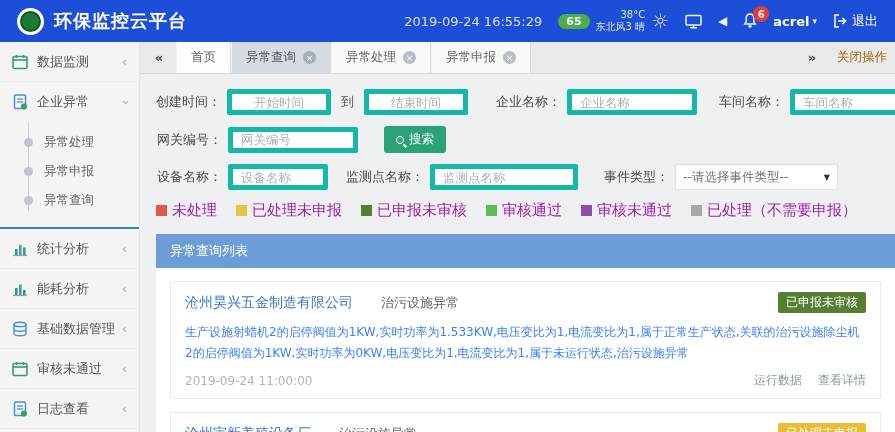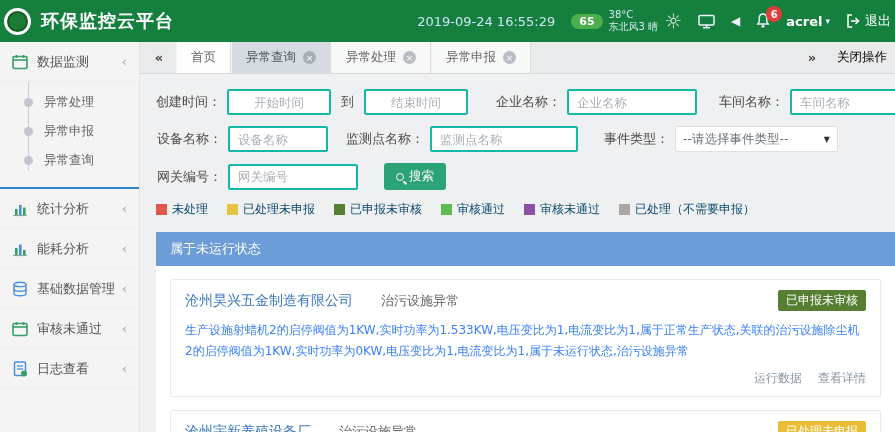--- a/index.html
+++ b/index.html
@@ -1,21 +1,21 @@
 <!DOCTYPE html>
 <html><head>
 <meta charset="utf-8">
 <style>
   * { margin:0; padding:0; box-sizing:border-box; }
   html,body { width:895px; height:432px; overflow:hidden; }
   body { font-family:"DejaVu Sans","Liberation Sans",sans-serif; background:#eff0f1; }
   .app { width:895px; height:432px; display:flex; flex-direction:column; }
 
   
-  .header { height:42px; background:#15803d; display:flex; align-items:center; padding:0 4px; flex:0 0 42px; }
+  .header { height:42px; background:#1d4ed8; display:flex; align-items:center; padding:0 17px; flex:0 0 42px;text-align:right; }
   .logo { width:27px; height:27px; border-radius:50%; background:#fff; display:flex; align-items:center; justify-content:center; }
   .logo-inner { width:21px; height:21px; border-radius:50%; background:#1d7a35; border:2px solid #0f5c24; }
   .app-title { color:#fff; font-size:18px; font-weight:bold; margin-left:10px; letter-spacing:1px; }
   .header-right { margin-left:auto; display:flex; align-items:center; gap:16px; color:#d8ebf8; }
   .datetime { font-size:13px; color:#cfe4f4; }
   .weather { display:flex; align-items:center; gap:6px; }
   .aqi-pill { background:#4cae4c; color:#fff; font-size:11px; padding:1px 8px; border-radius:9px; font-weight:bold; }
   .weather-col { display:flex; flex-direction:column; font-size:10px; line-height:1.25; color:#d8ebf8; }
   .sun-icon { font-size:20px; color:rgba(255,255,255,.85); }
   .hdr-icon { display:flex; align-items:center; color:#eaf4fb; cursor:pointer; }
@@ -43,40 +43,40 @@
   
   .main { flex:1; display:flex; flex-direction:column; overflow:hidden; background:#eff0f1; }
   .tabbar { height:32px; flex:0 0 32px; background:#e9eaeb; border-bottom:1px solid #d7d8da; display:flex; align-items:stretch; font-size:12.5px; color:#666; }
   .tab-nav { width:36px; display:flex; align-items:center; justify-content:center; color:#444; font-size:13px; font-weight:bold; cursor:pointer; letter-spacing:-2px; }
   .tab { display:flex; align-items:center; gap:7px; padding:0 14px; border-right:1px solid #dcdddf; border-left:1px solid #f4f4f5; background:#f7f8f8; cursor:pointer; white-space:nowrap; }
   .tab.home { background:#fdfdfd; }
   .tab.active { background:#d5dbe1; color:#50575e; }
   .tab-close { width:13px; height:13px; border-radius:50%; background:#b7bec5; color:#fff; font-size:9px; display:flex; align-items:center; justify-content:center; cursor:pointer; }
   .tab.active .tab-close { background:#a6aeb6; }
   .tabbar-right { margin-left:auto; display:flex; align-items:center; }
-  .close-menu { padding:0 8px; white-space:nowrap; color:#000000; cursor:pointer; }
+  .close-menu { padding:0 8px; white-space:nowrap; color:#a16207; cursor:pointer; }
 
   .content { flex:1; padding:15px 0 0 16px; overflow:hidden; }
 
   
   .frow { display:flex; align-items:center; margin-bottom:11px; font-size:13px; color:#4a4a4a; }
   .flabel { text-align:right; margin-right:6px; white-space:nowrap; }
   .w66 { width:66px; }
-  input.fld { height:26px; border:2px solid #14b8a6; background:#fff; border-radius:2px; padding:0 8px; font-size:12.5px; color:#333; font-family:inherit; outline:none; }
+  input.fld { height:26px; border:5px solid #14b8a6; background:#fff; border-radius:2px; padding:0 8px; font-size:12.5px; color:#333; font-family:inherit; outline:none; }
   input.fld::placeholder { color:#aab0b6; }
   .date-fld { width:104px; text-align:center; }
   .to-label { margin:0 10px; color:#555; }
   .sel { height:26px; width:163px; background:#fff; border:1px solid #dfe0e2; border-radius:2px; display:flex; align-items:center; padding:0 7px; font-size:12.5px; color:#6d7378; cursor:pointer; }
   .sel .sel-caret { margin-left:auto; font-size:8px; color:#333; }
   .search-btn { margin-left:26px; background:#2ba376; color:#fff; border:none; border-radius:3px; height:27px; padding:0 12px; font-size:12.5px; display:flex; align-items:center; gap:5px; cursor:pointer; font-family:inherit; }
   .lens { display:inline-block; width:8px; height:8px; border:1.5px solid #fff; border-radius:50%; position:relative; }
   .lens::after { content:''; position:absolute; width:1.5px; height:4px; background:#fff; left:7px; top:7px; transform:rotate(-45deg); }
 
   
-  .legend { display:flex; align-items:center; gap:19px; margin:0 0 14px 0; font-size:12px; color:#0c4a6e; flex-wrap:nowrap; }
+  .legend { display:flex; align-items:center; gap:19px; margin:0 0 14px 0; font-size:15px; color:#a21caf; flex-wrap:nowrap; }
   .lg-item { display:flex; align-items:center; gap:5px; white-space:nowrap; }
   .sq { width:11px; height:11px; display:inline-block; }
 
   
   .panel { margin-right:0; }
   .panel-header { background:#6d9dd6; color:#fff; font-size:13px; padding:8px 14px; }
   .panel-body { background:#fff; padding:13px 14px; min-height:200px; }
   .card { border:1px solid #e9e9e9; border-radius:2px; padding:10px 14px 9px 14px; margin-bottom:13px; background:#fff; }
   .card-top { display:flex; align-items:center; }
   .company { color:#3a7abf; font-size:14px; font-weight:normal; cursor:pointer; }
@@ -144,20 +144,30 @@
       <div class="side-item">
         <svg class="ico" viewBox="0 0 16 16">
             <rect x="1" y="2.5" width="14" height="12" rx="1.5" fill="none" stroke="#35a06a" stroke-width="1.6"></rect>
             <line x1="1" y1="6" x2="15" y2="6" stroke="#35a06a" stroke-width="1.6"></line>
             <line x1="4.5" y1="1" x2="4.5" y2="4" stroke="#35a06a" stroke-width="1.6"></line>
             <line x1="11.5" y1="1" x2="11.5" y2="4" stroke="#35a06a" stroke-width="1.6"></line>
           </svg>
         <span>数据监测</span>
         <span class="chev">‹</span>
       </div>
+      <div class="side-item" style="border-bottom:none;">
+        <svg class="ico" viewBox="0 0 16 16">
+            <rect x="2.5" y="1" width="11" height="13.5" rx="1" fill="none" stroke="#4a90d9" stroke-width="1.5"></rect>
+            <line x1="5" y1="5" x2="11" y2="5" stroke="#4a90d9" stroke-width="1.3"></line>
+            <line x1="5" y1="8" x2="11" y2="8" stroke="#4a90d9" stroke-width="1.3"></line>
+            <circle cx="12" cy="12.5" r="3" fill="#35a06a"></circle>
+          </svg>
+        <span>企业异常</span>
+        <span class="chev chev-down">‹</span>
+      </div>
       <div class="submenu">
         <div class="sub-item">
           <span class="dot"></span>
           <span>异常处理</span>
         </div>
         <div class="sub-item">
           <span class="dot"></span>
           <span>异常申报</span>
         </div>
         <div class="sub-item">
@@ -245,43 +255,43 @@
 
         <div class="frow">
           <span class="flabel w66">创建时间：</span>
           <input class="fld date-fld" placeholder="开始时间" style="">
           <span class="to-label">到</span>
           <input class="fld date-fld" placeholder="结束时间" style="">
           <span class="flabel" style="margin-left:28px;">企业名称：</span>
           <input class="fld" style="width: 130px;" placeholder="企业名称">
           <span class="flabel" style="margin-left:22px;text-align:center;">车间名称：</span>
           <input class="fld" style="width: 133px;" placeholder="车间名称">
+        </div>
+
+        <div class="frow">
+          <span class="flabel w66">网关编号：</span>
+          <input class="fld" style="width: 130px;" placeholder="网关编号">
+          <button class="search-btn">
+            <span class="lens"></span>
+            <span>搜索</span>
+          </button>
         </div>
 
         <div class="frow">
           <span class="flabel w66">设备名称：</span>
           <input class="fld" style="width: 100px;" placeholder="设备名称">
           <span class="flabel" style="margin-left:18px;">监测点名称：</span>
           <input class="fld" style="width: 148px;" placeholder="监测点名称">
           <span class="flabel" style="margin-left:26px;">事件类型：</span>
           <div class="sel">
             <span>--请选择事件类型--</span>
             <span class="sel-caret">▼</span>
           </div>
         </div>
 
-        <div class="frow">
-          <span class="flabel w66">网关编号：</span>
-          <input class="fld" style="width: 130px;" placeholder="网关编号">
-          <button class="search-btn">
-            <span class="lens"></span>
-            <span>搜索</span>
-          </button>
-        </div>
-
         <div class="legend">
           <span class="lg-item">
               <span class="sq" style="background: rgb(226, 87, 76);"></span>
               <span>未处理</span>
             </span>
           <span class="lg-item">
               <span class="sq" style="background: rgb(230, 195, 68);"></span>
               <span>已处理未申报</span>
             </span>
           <span class="lg-item">
@@ -296,31 +306,32 @@
               <span class="sq" style="background: rgb(141, 80, 168);"></span>
               <span>审核未通过</span>
             </span>
           <span class="lg-item">
               <span class="sq" style="background: rgb(168, 168, 168);"></span>
               <span>已处理（不需要申报）</span>
             </span>
         </div>
 
         <div class="panel">
-          <div class="panel-header">属于未运行状态</div>
+          <div class="panel-header">异常查询列表</div>
           <div class="panel-body">
 
             <div class="card">
               <div class="card-top">
                 <span class="company">沧州昊兴五金制造有限公司</span>
                 <span class="etype">治污设施异常</span>
                 <span class="status" style="background: rgb(86, 127, 49);">已申报未审核</span>
               </div>
               <div class="desc">生产设施射蜡机2的启停阀值为1KW,实时功率为1.533KW,电压变比为1,电流变比为1,属于正常生产状态,关联的治污设施除尘机2的启停阀值为1KW,实时功率为0KW,电压变比为1,电流变比为1,属于未运行状态,治污设施异常</div>
               <div class="card-foot">
+                <span class="time">2019-09-24 11:00:00</span>
                 <span class="links">
                   <span>运行数据</span>
                   <span>查看详情</span>
                 </span>
               </div>
             </div>
 
             <div class="card">
               <div class="card-top">
                 <span class="company">沧州宇新养殖设备厂</span>

